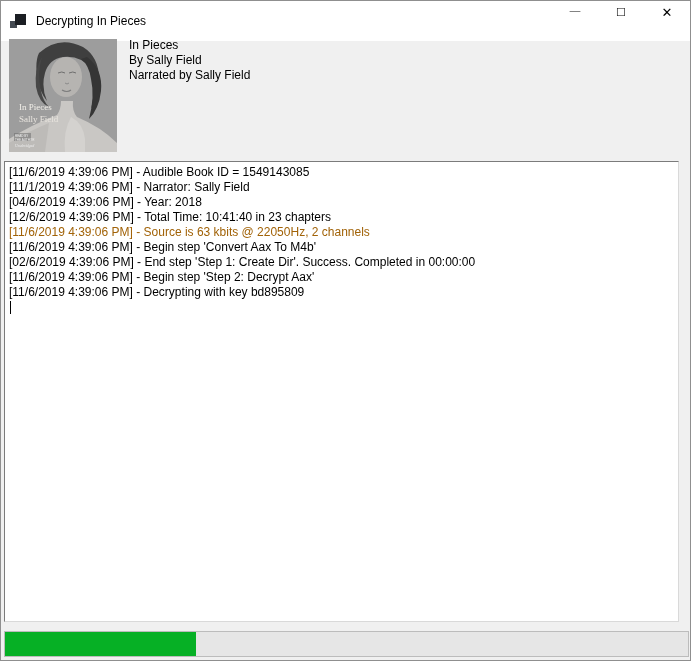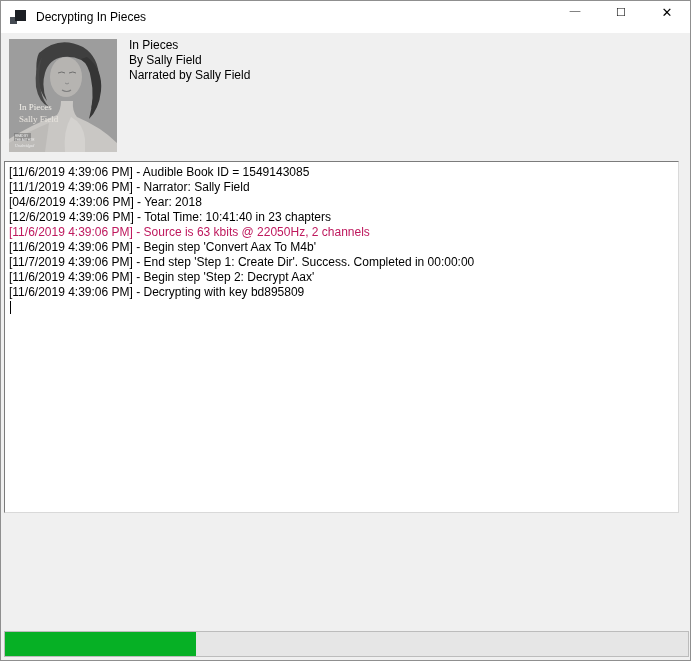--- a/index.html
+++ b/index.html
@@ -6,21 +6,21 @@
   html, body { width: 691px; height: 661px; }
   body { font-family: "Liberation Sans", sans-serif; background: #ffffff; }
 
   .window {
     position: relative; width: 691px; height: 661px;
     background: #f0f0f0; border: 1px solid #8f8f8f; overflow: hidden;
   }
 
   
   .titlebar {
-    position: absolute; left: 0; top: 0; width: 100%; height: 32px;
+    position: absolute; left: 0; top: 0; width: 100%; height: 40px;
     background: #ffffff; display: flex; align-items: center;
   }
   .app-icon { position: relative; width: 16px; height: 14px; margin-left: 9px; flex: 0 0 auto; }
   .app-icon .sq-small { position: absolute; left: 0; bottom: 0; width: 7px; height: 7px; background: #444a52; }
   .app-icon .sq-big   { position: absolute; right: 0; top: 0; width: 11px; height: 11px; background: #1b1e23; }
   .title-text { margin-left: 10px; font-size: 12px; color: #000000; white-space: nowrap; }
   .caption-buttons { margin-left: auto; display: flex; height: 100%; }
   .caption-btn {
     width: 46px; height: 23px; display: flex; align-items: center; justify-content: center;
     font-size: 13px; color: #000; background: transparent; border: none; cursor: default;
@@ -31,30 +31,30 @@
 
   
   .cover {
     position: absolute; left: 8px; top: 38px; width: 108px; height: 113px; display: block;
   }
   .book-info { position: absolute; left: 128px; top: 37px; font-size: 12px; line-height: 15px; color: #000; }
   .book-info div { white-space: nowrap; }
 
   
   .log-area {
-    position: absolute; left: 3px; top: 160px; width: 675px; height: 352px;
+    position: absolute; left: 3px; top: 160px; width: 675px; height: 461px;
     background: #ffffff;
     border-style: solid; border-width: 1px;
     border-color: #7b7b7b #d9d9d9 #d9d9d9 #7b7b7b;
     padding: 3px 4px; overflow: hidden;
     font-family: "Liberation Sans", sans-serif; font-size: 12px; line-height: 15px; color: #000;
     cursor: text;
   }
   .log-line { white-space: pre; }
-  .log-line.red { color: #be185d; }
+  .log-line.red { color: #a16207; }
   .text-caret { width: 1px; height: 13px; background: #000; margin: 1px 0 0 1px; }
 
   
   .progressbar {
     position: absolute; left: 3px; top: 630px; width: 685px; height: 26px;
     background: #e6e6e6; border: 1px solid #bcbcbc;
   }
   .progress-fill { height: 100%; width: 0%; }
 </style>
 </head>
@@ -114,21 +114,21 @@
     <div>Narrated by Sally Field</div>
   </div>
 
   <div class="log-area">
     <div class="log-line">[11/6/2019 4:39:06 PM] - Audible Book ID = 1549143085</div>
       <div class="log-line">[11/1/2019 4:39:06 PM] - Narrator: Sally Field</div>
       <div class="log-line">[04/6/2019 4:39:06 PM] - Year: 2018</div>
       <div class="log-line">[12/6/2019 4:39:06 PM] - Total Time: 10:41:40 in 23 chapters</div>
       <div class="log-line red">[11/6/2019 4:39:06 PM] - Source is 63 kbits @ 22050Hz, 2 channels</div>
       <div class="log-line">[11/6/2019 4:39:06 PM] - Begin step 'Convert Aax To M4b'</div>
-      <div class="log-line">[11/7/2019 4:39:06 PM] - End step 'Step 1: Create Dir'. Success. Completed in 00:00:00</div>
+      <div class="log-line">[02/6/2019 4:39:06 PM] - End step 'Step 1: Create Dir'. Success. Completed in 00:00:00</div>
       <div class="log-line">[11/6/2019 4:39:06 PM] - Begin step 'Step 2: Decrypt Aax'</div>
       <div class="log-line">[11/6/2019 4:39:06 PM] - Decrypting with key bd895809</div>
       <div class="text-caret"></div>
   </div>
 
   <div class="progressbar">
     <div class="progress-fill" style="width: 28%; background: rgb(6, 176, 37);"></div>
   </div>
 
 </div>

